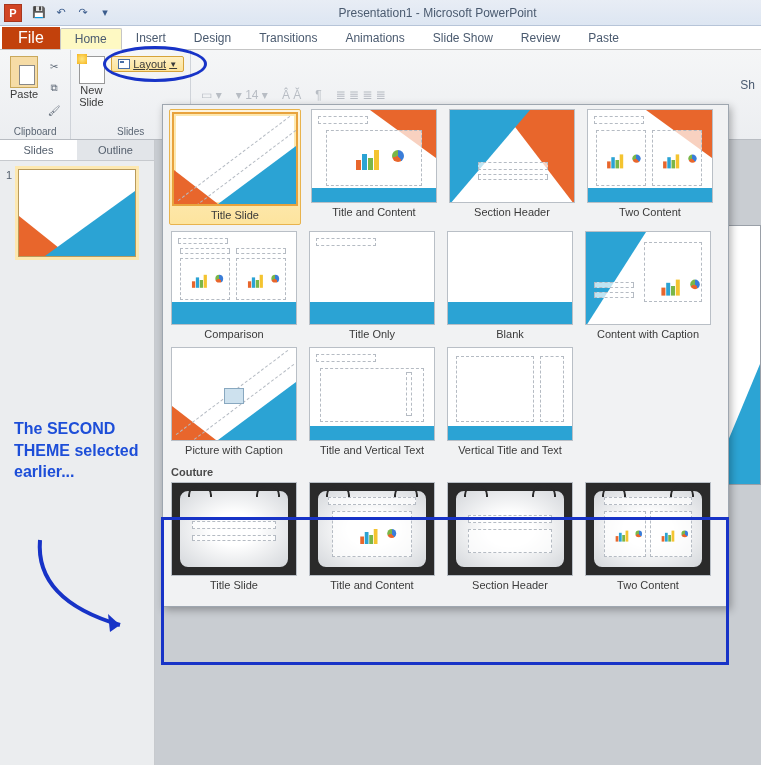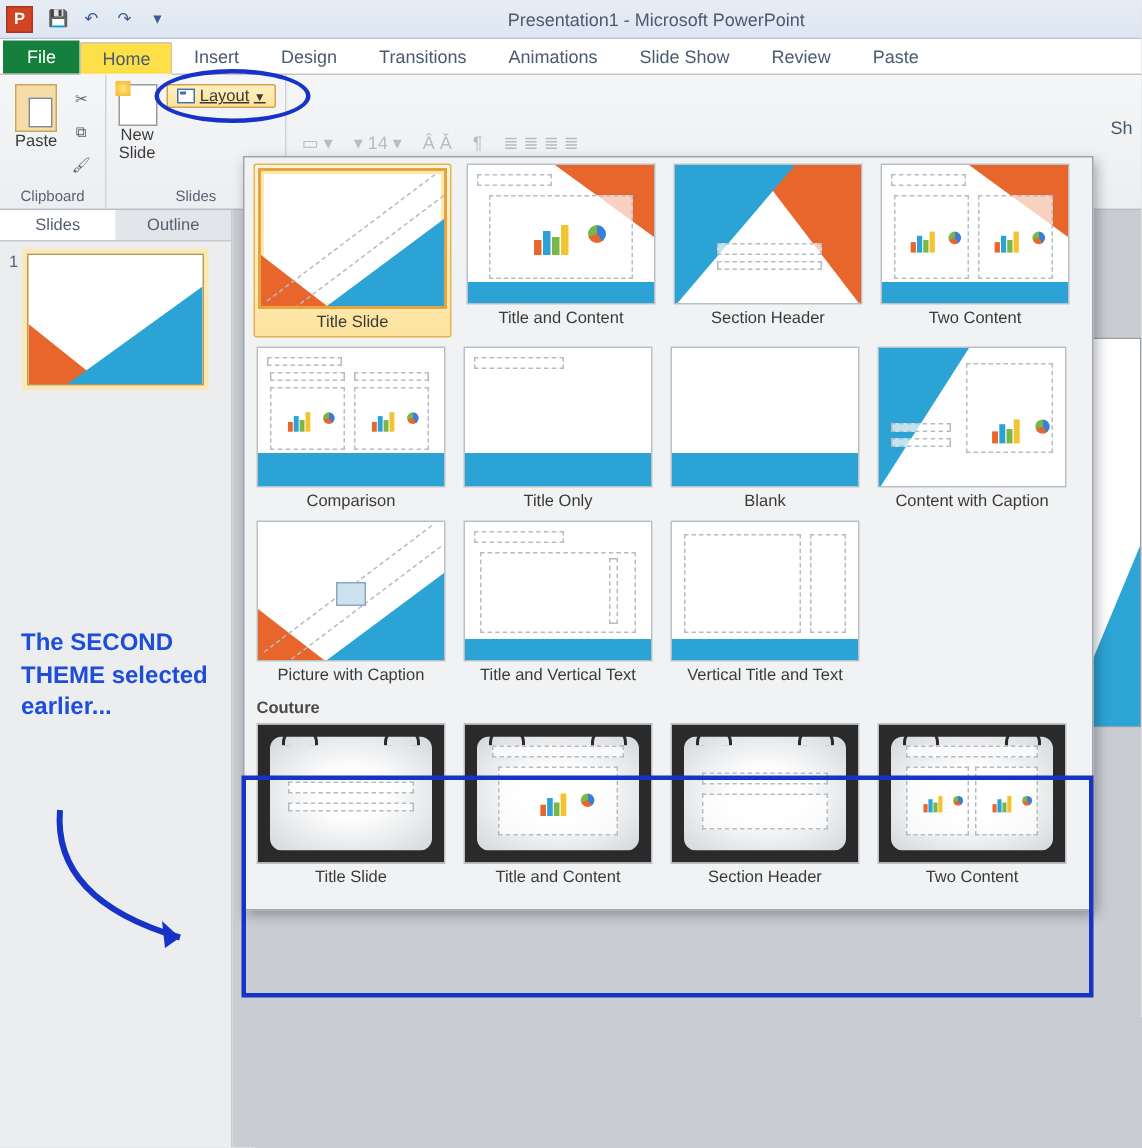--- a/index.html
+++ b/index.html
@@ -7,23 +7,23 @@
 
   
   .titlebar { height: 26px; background: linear-gradient(#e8edf5,#dde6f2); display: flex; align-items: center; font-size: 12px; border-bottom:1px solid #b6c4d8;}
   .app-icon { width: 18px; height: 18px; margin: 0 4px; background:#d14424; border:1px solid #a8361d; display:flex;align-items:center;justify-content:center;color:#fff;font-weight:bold;font-size:11px;}
   .qat { display:flex; gap:4px; margin-left:4px;}
   .qat-btn { width:18px;height:18px;display:flex;align-items:center;justify-content:center;font-size:11px;color:#3b5c8c;}
   .title-text { flex:1; text-align:center; color:#4a5a6f; font-size:12px;}
   
   
   .ribbon-tabs { height: 24px; background:#fff; display:flex; align-items:flex-end; border-bottom:1px solid #c5c5c5; padding-left:2px;}
-  .file-tab { background:#15803d; color:#fff; padding:4px 16px; font-size:12px; height:22px; display:flex; align-items:center;text-align:right;}
+  .file-tab { background:#c2410c; color:#fff; padding:4px 16px; font-size:16px; height:22px; display:flex; align-items:center;text-align:right;}
   .tab { padding:4px 14px; font-size:12px; color:#4a5a6f; height:22px; display:flex; align-items:center;}
-  .tab.active { background:#fde047; border:1px solid #c5c5c5; border-bottom:1px solid #f5f6f7; margin-bottom:-1px; border-radius:2px 2px 0 0;}
+  .tab.active { background:#fef9c3; border:1px solid #c5c5c5; border-bottom:1px solid #f5f6f7; margin-bottom:-1px; border-radius:2px 2px 0 0;}
   
   
   .ribbon { height: 90px; background:linear-gradient(#f5f6f7,#eceef1); border-bottom:1px solid #b8bcc2; display:flex; position:relative;}
   .group { border-right:1px solid #cfd3d9; padding:4px 6px 2px; display:flex;flex-direction:column;align-items:center;justify-content:space-between;}
   .group-label { font-size:10px; color:#5a6573; text-align:center; padding-top:2px;}
   .paste-big { display:flex;flex-direction:column;align-items:center; padding:2px 4px;}
   .paste-icon { width:28px;height:32px;background:#f6dca6;border:1px solid #c9a85b; position:relative;}
   .paste-icon::after{content:"";position:absolute;bottom:2px;right:2px;width:14px;height:18px;background:#fff;border:1px solid #888;}
   .small-btn { width:20px;height:20px;display:flex;align-items:center;justify-content:center;font-size:10px;color:#5a6573;}
   .slides-group { display:flex; gap:4px; align-items:flex-start;}

